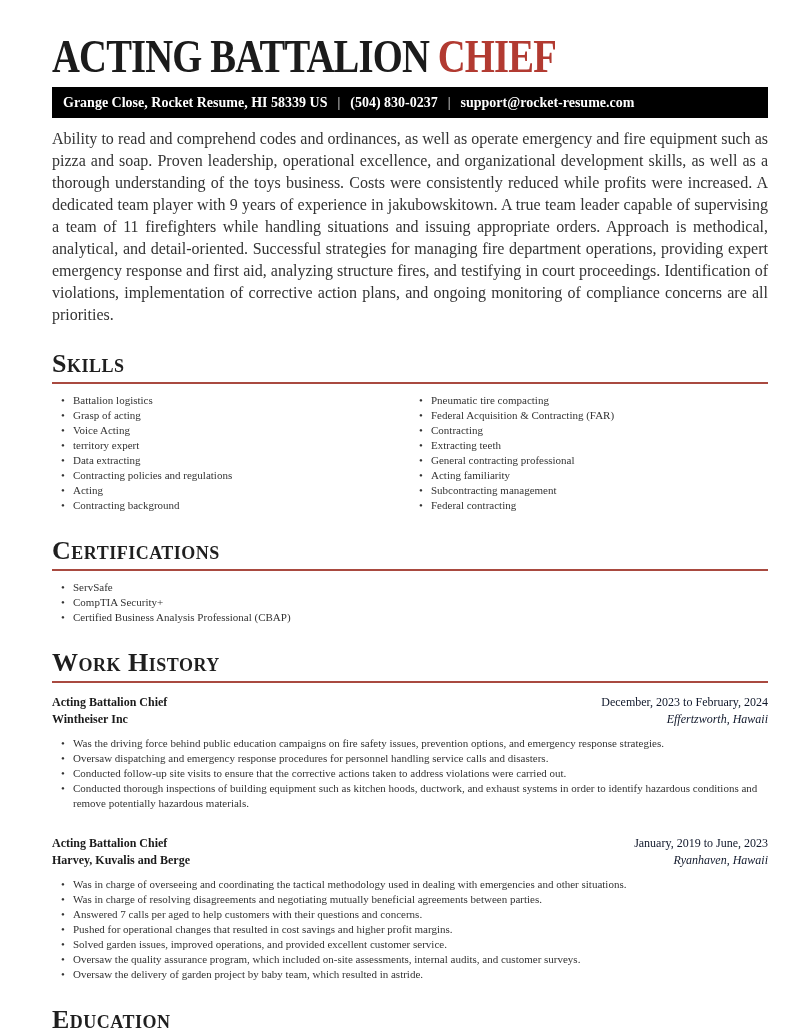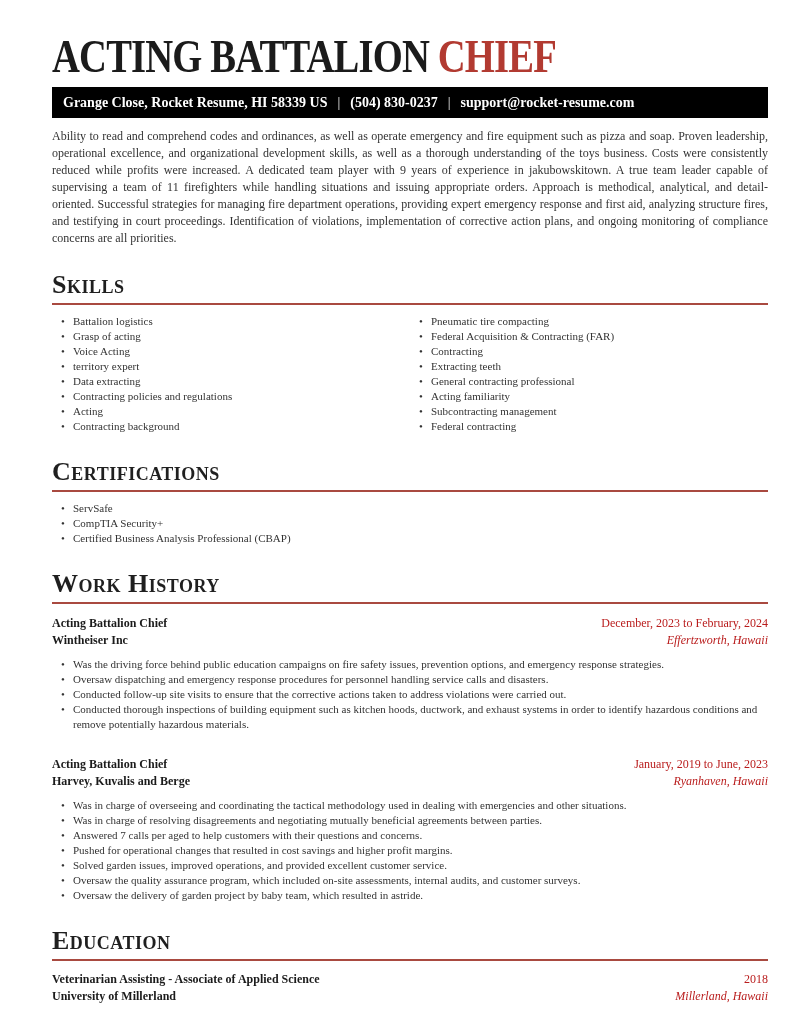--- a/index.html
+++ b/index.html
@@ -25,31 +25,31 @@
     background:var(--bar-bg);color:var(--bar-text);height:31px;
     display:flex;align-items:center;padding:0 11px;
     font-weight:bold;font-size:14px;white-space:nowrap;
   }
   .contact-bar .sep{margin:0 10px;font-weight:normal;color:#e8e8e8;}
   .sec-h{
     margin:24px 0 0;font-size:26px;line-height:27px;font-weight:bold;
     font-variant:small-caps;letter-spacing:.5px;color:#1f1f1f;
     padding-bottom:5px;border-bottom:2px solid var(--heading-rule);
   }
-  .summary{margin:10px 0 0;font-size:12px;line-height:17px;text-align:justify;color:#333;}
+  .summary{margin:10px 0 0;font-size:16px;line-height:22px;text-align:justify;color:#333;}
   ul.blist{list-style:none;margin:9px 0 0;padding:0;font-size:11px;color:#333;}
   .blist li{position:relative;padding-left:21px;line-height:15px;}
   .blist li::before{content:"\2022";position:absolute;left:9px;top:0;color:#333;}
   .skills-cols{display:flex;}
   .skills-cols ul{width:50%;margin-top:9px;}
   .job{margin-top:11px;}
   .job + .job{margin-top:24px;}
   .hrow{display:flex;justify-content:space-between;align-items:baseline;line-height:17px;font-size:12px;}
   .hrow .b{font-weight:bold;color:#1b1b1b;}
-  .hrow .r{color:#b91c1c;text-align:right;}
+  .hrow .r{color:#0f172a;text-align:right;}
   .hrow .ital{font-style:italic;}
   .job ul.blist{margin-top:8px;}
   .edu{margin-top:10px;}
 </style>
 </head>
 <body>
 
 <div class="page">
 
   <h1 class="title"><span class="title-scale"><span>ACTING BATTALION</span>

